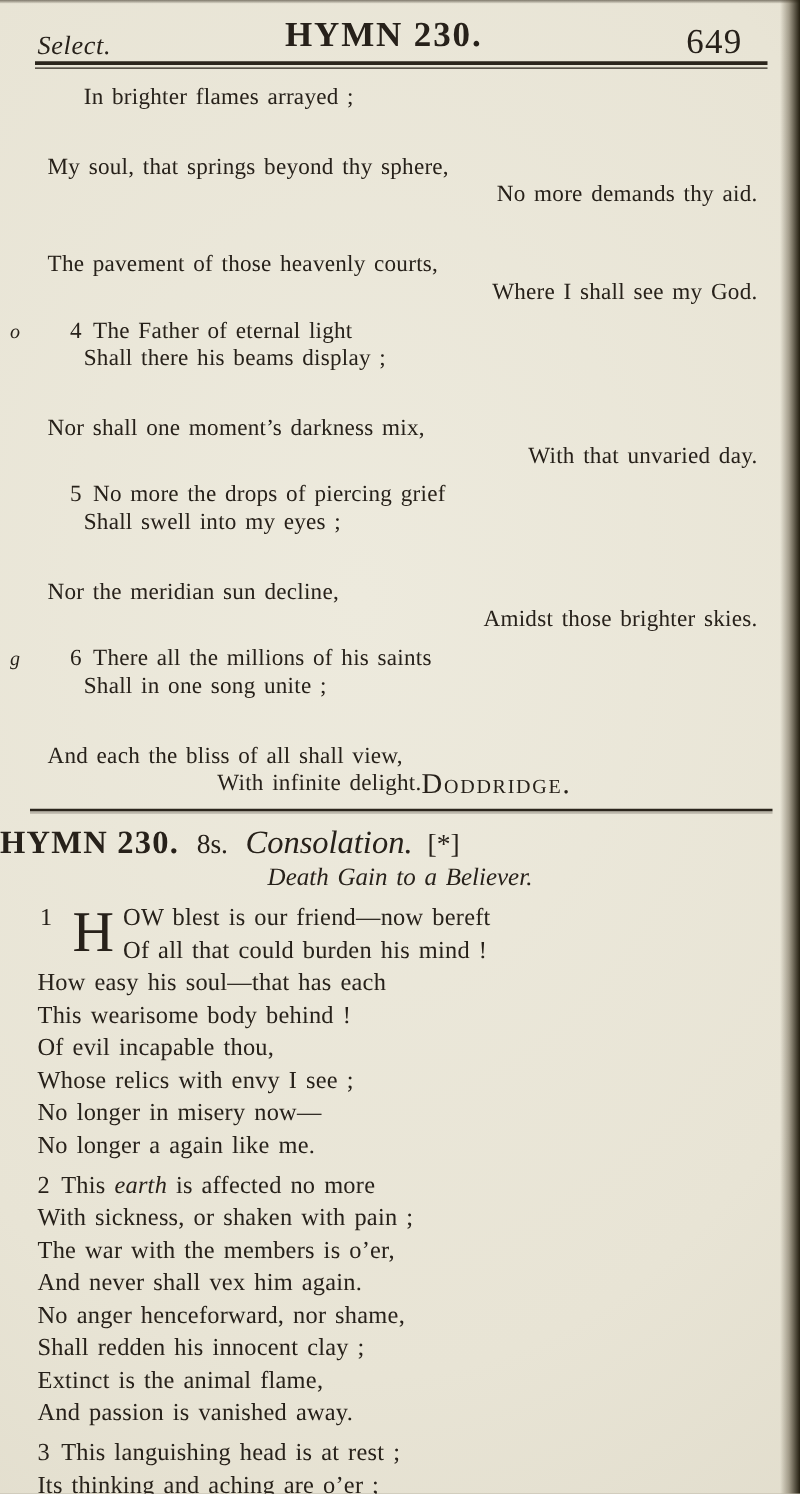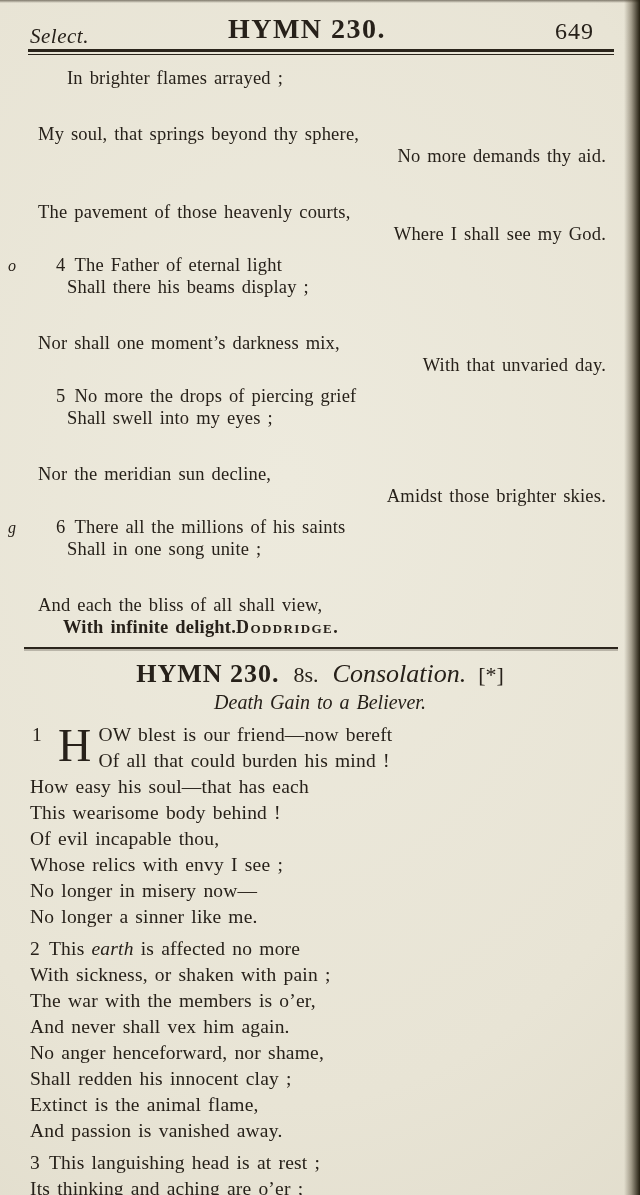--- a/index.html
+++ b/index.html
@@ -22,40 +22,40 @@
   .edge-right{
     position:absolute; top:0; right:0; width:16px; height:100%;
     background:linear-gradient(to right, rgba(80,70,50,0) 0%, rgba(80,70,50,.45) 45%, #221d0f 100%);
   }
   .content{ position:relative; }
 
   
   .header{ position:relative; height:49px; }
   .h-left{ position:absolute; left:30px; top:24px; font-style:italic; font-size:21px; letter-spacing:.5px; }
   .h-center{ position:absolute; left:0; right:26px; top:13px; text-align:center; font-size:28px; letter-spacing:1.5px; font-weight:600; }
-  .h-right{ position:absolute; right:46px; top:18px; font-size:24px; letter-spacing:1px; }
+  .h-right{ position:absolute; right:46px; top:18px; font-size:28px; letter-spacing:1px; }
   .header-rule{ margin:0 26px 0 28px; border-top:3px solid #2b251c; border-bottom:1px solid #2b251c; height:6px; }
 
   
   .hymn-prev{ padding:12px 34px 0 38px; font-size:18.5px; line-height:22px; word-spacing:2px; letter-spacing:.2px; }
   .verse{ position:relative; margin-bottom:9px; }
   .margin-mark{ position:absolute; left:-30px; top:1px; font-size:16px; font-style:italic; }
   .ln-a{ margin-left:18px; }
   .vnum{ margin-right:9px; }
   .ln-b{ margin-left:29px; }
   .ln-c{ margin-left:0;margin-top:34px; }
   .ln-d{ margin-left:25px;text-align:right; }
-  .final-line{ display:flex; justify-content:flex-start; margin-left:25px;font-weight:bold; }
-  .attribution{ font-variant:small-caps; letter-spacing:1.4px; font-size:18px; margin-right:38px; white-space:nowrap; }
+  .final-line{ display:flex; justify-content:center; margin-left:25px; }
+  .attribution{ font-variant:small-caps; letter-spacing:1.4px; font-size:23px; margin-right:38px; white-space:nowrap; }
 
   
   .section-rule{ margin:3px 22px 0 24px; border-top:2.5px solid #2b251c; box-shadow:0 2px 0 rgba(43,37,28,.25); }
 
   
-  .hymn-title{ margin-top:10px; text-align:center; font-size:26px; }
+  .hymn-title{ margin-top:10px; text-align:left; font-size:26px; }
   .t-hymn{ letter-spacing:1px; margin-right:14px; font-weight:600; }
   .t-meter{ font-size:22px; margin-right:14px; }
   .t-name{ font-style:italic; margin-right:12px; }
   .t-mark{ font-size:22px; }
   .hymn-subtitle{ text-align:center; font-style:italic; font-size:20px; margin-top:2px; word-spacing:2px; }
 
   
   .hymn-main{ padding:8px 34px 0 30px; font-size:19.5px; line-height:26px; word-spacing:2px; letter-spacing:.2px; }
   .v-main{ margin-bottom:6px; }
   .verse1{ position:relative; }
@@ -132,21 +132,21 @@
       <div class="v-main verse1">
         <span class="vnum1">1</span>
         <span class="dropcap">H</span>
         <div>OW blest is our friend—now bereft</div>
         <div>Of all that could burden his mind !</div>
         <div>How easy his soul—that has each</div>
         <div>This wearisome body behind !</div>
         <div>Of evil incapable thou,</div>
         <div>Whose relics with envy I see ;</div>
         <div>No longer in misery now—</div>
-        <div>No longer a sinner like me.</div>
+        <div>No longer a again like me.</div>
       </div>
 
       <div class="v-main">
         <div><span class="vnum-inline">2</span><span>This </span><span class="ital">earth</span><span> is affected no more</span></div>
         <div>With sickness, or shaken with pain ;</div>
         <div>The war with the members is o’er,</div>
         <div>And never shall vex him again.</div>
         <div>No anger henceforward, nor shame,</div>
         <div>Shall redden his innocent clay ;</div>
         <div>Extinct is the animal flame,</div>

